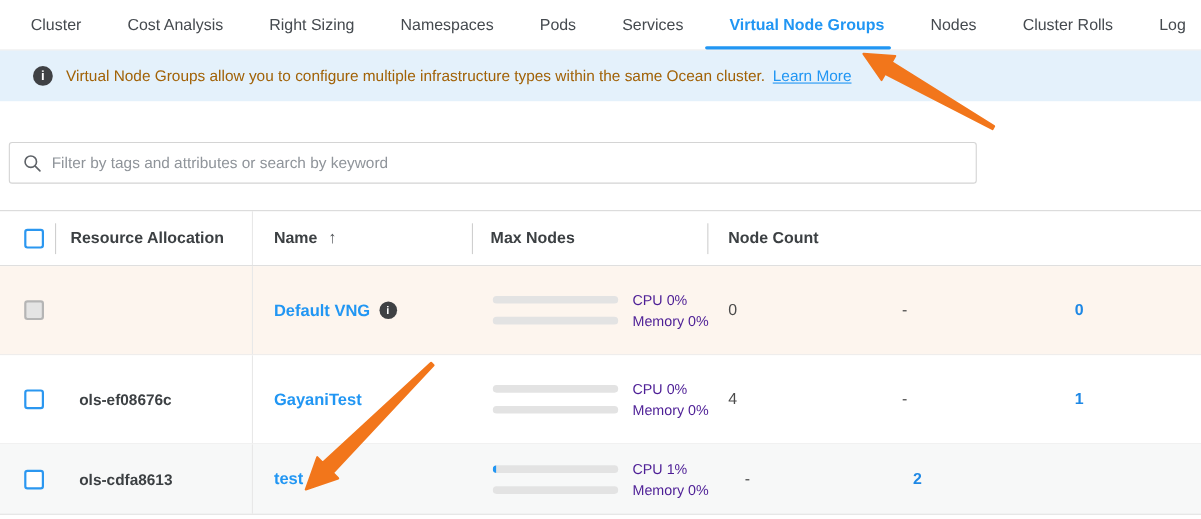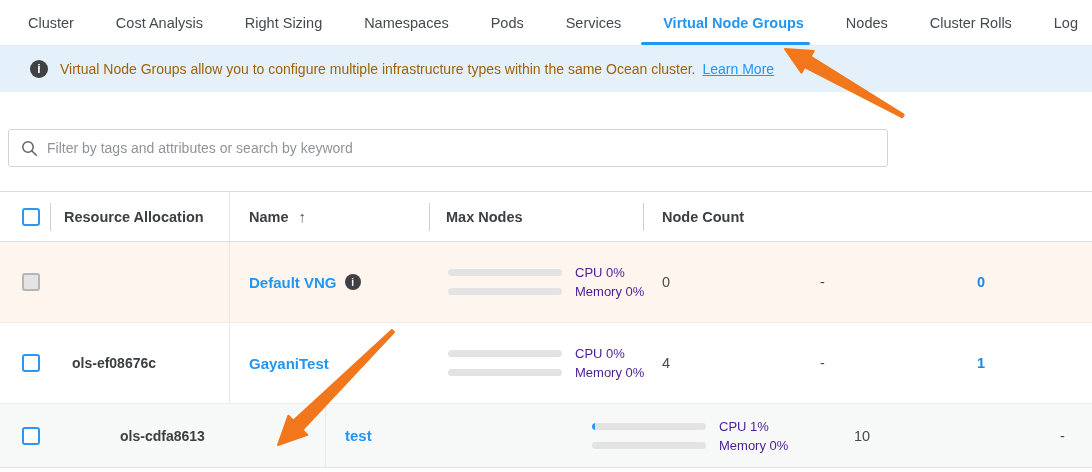--- a/index.html
+++ b/index.html
@@ -54,21 +54,21 @@
   .thead .col-running  { padding-left:12px; }
   .thead .col-max      { padding-left:17px; }
   .thead .col-node     { padding-left:19px; }
   .th.divided::before { content:""; position:absolute; left:0; top:11px; width:1px;
         height:28px; background:#cfcfcf; }
 
   .sort { margin-left:10px; font-size:15px; color:#54585c; cursor:pointer; }
 
   .tr { height:81px; border-bottom:1px solid #ececec; background:#fff; }
   .tr.row-highlight { background:#fdf5ee; }
-  .tr.row-alt { background:#f7f8f8;gap:48px; }
+  .tr.row-alt { background:#f7f8f8; }
   .tr.row-short { height:64px; border-bottom:1px solid #e3e3e3; }
 
   .checkbox { display:inline-block; width:18px; height:18px; border:2px solid #2b97f0;
         border-radius:3px; background:#fff; cursor:pointer; }
   .checkbox.disabled { border-color:#b5b5b5; background:#e4e4e4; cursor:default; }
 
   .id-text { font-weight:600; color:#3c4043; font-size:14px; }
   .name-link { color:#2196f3; font-weight:600; font-size:15px; text-decoration:none; cursor:pointer; }
   .count-link { color:#1e88e5; font-weight:600; font-size:14.5px; text-decoration:none; cursor:pointer; }
 
@@ -217,21 +217,20 @@
             <span class="bar-label">CPU 1%</span>
           </div>
           <div class="bar-row">
             <div class="bar">
                 <div class="bar-fill" style="width: 0%;"></div>
               </div>
             <span class="bar-label">Memory 0%</span>
           </div>
         </div>
       </div>
-      <div class="td col-running">10</div>
       <div class="td col-max">-</div>
       <div class="td col-node">
           <a class="count-link">2</a>
         </div>
     </div>
 
   </div>
 
   <svg class="arrow" width="145" height="95" style="left:770px; top:35px;">
     <polygon points="133.7,79.7 40.6,21.6 43.8,15.9 15,14 31.4,37.7 34.6,32.0 132.3,82.3"></polygon>

